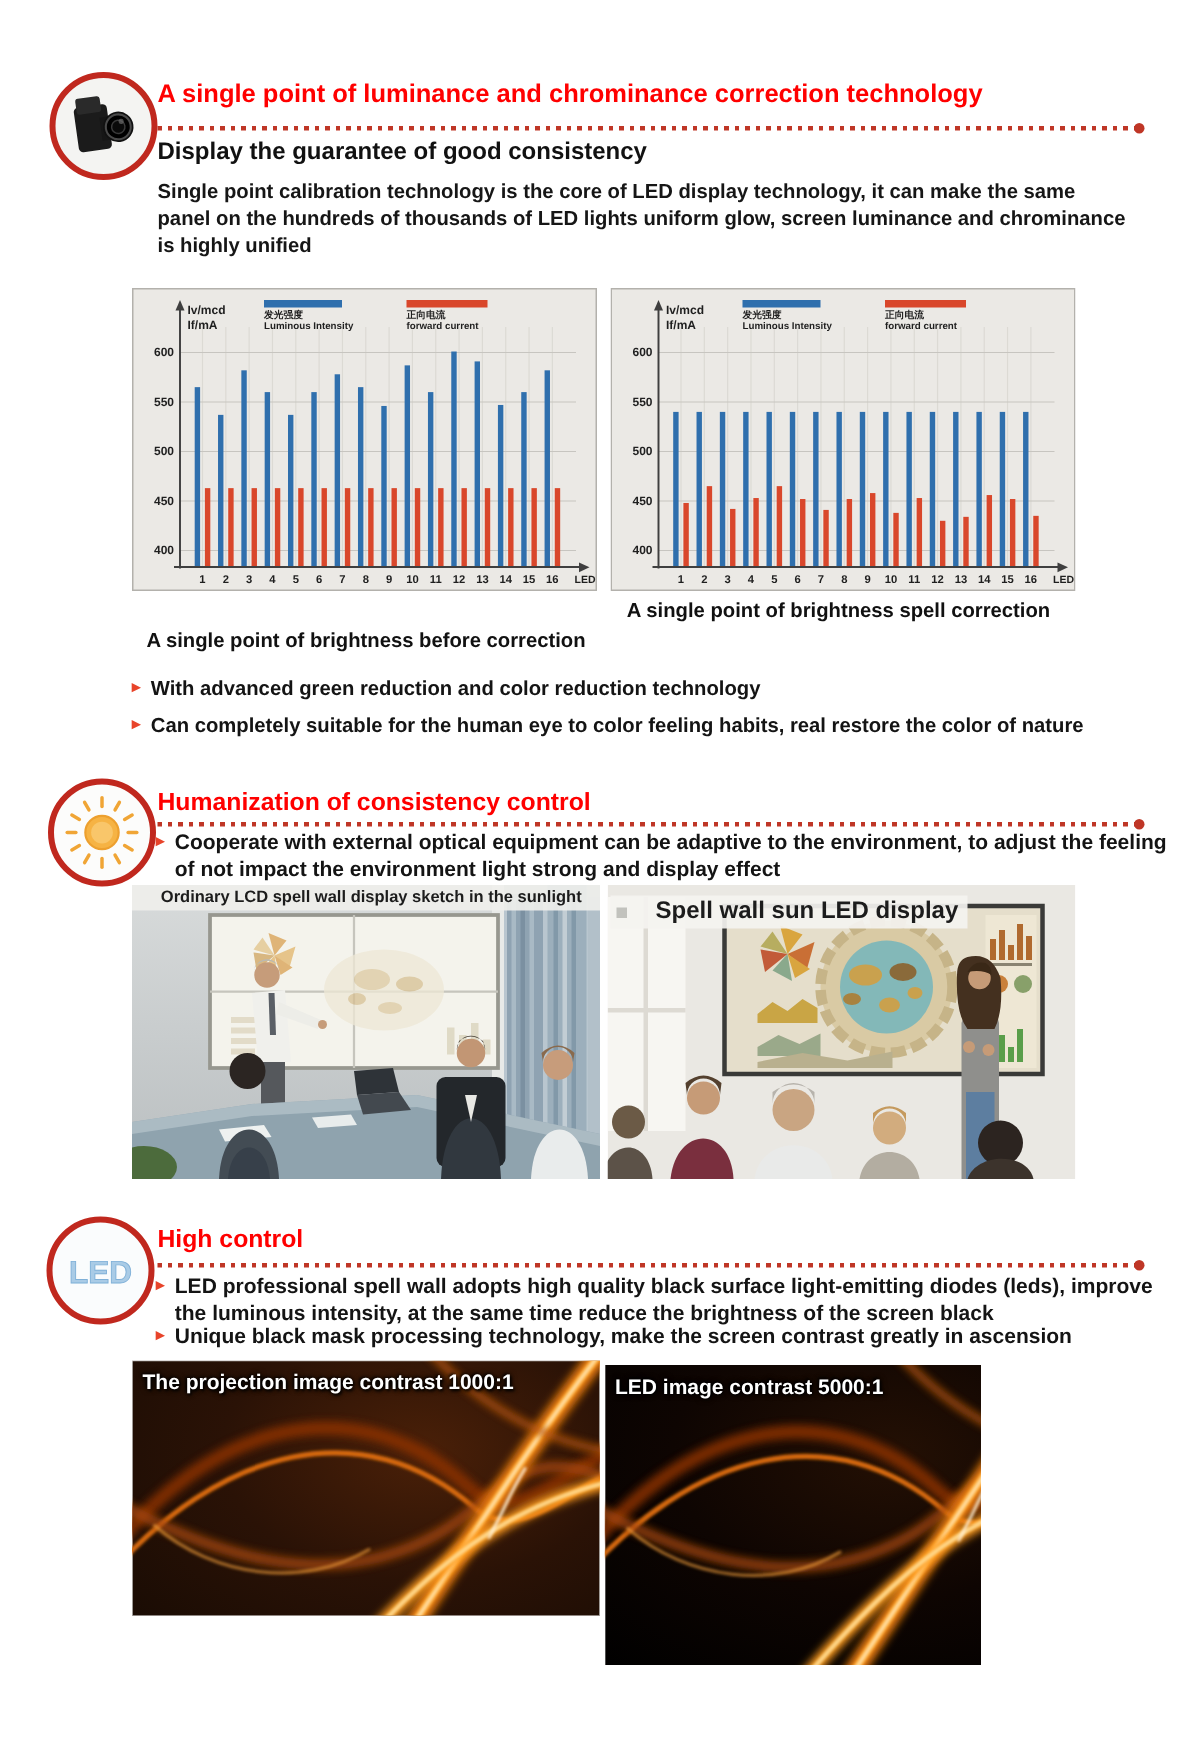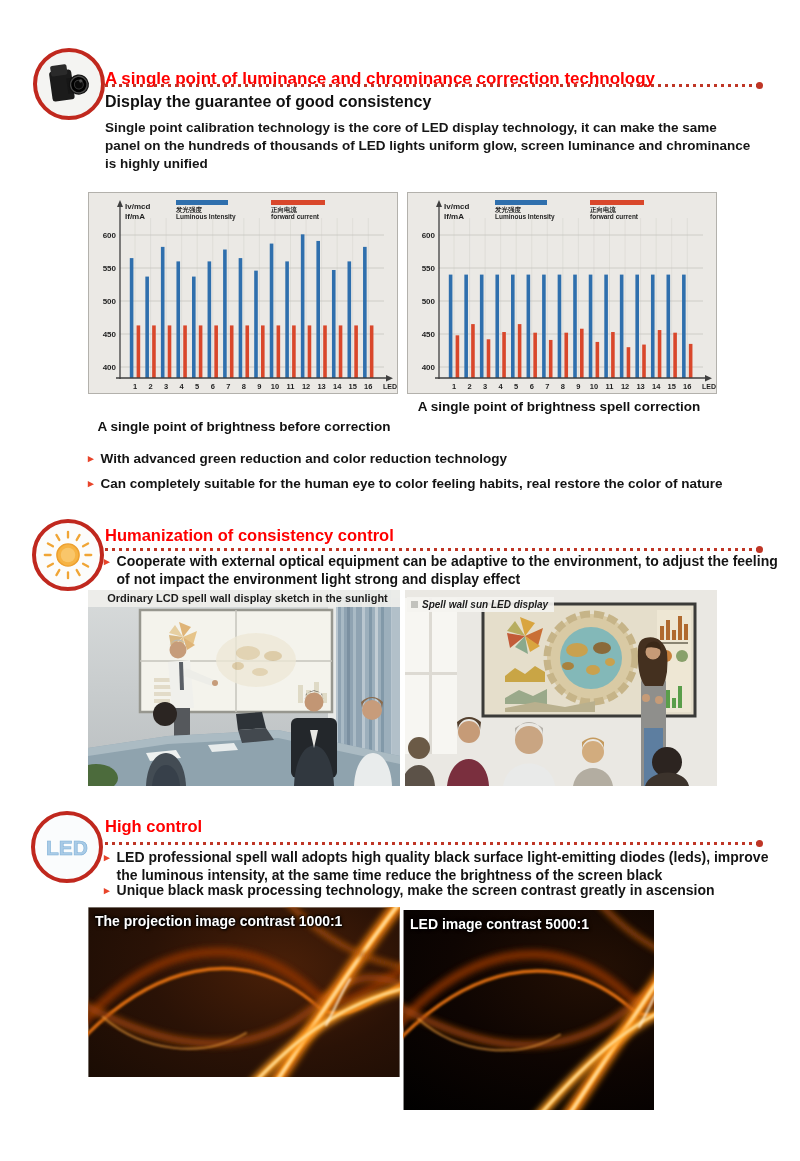--- a/index.html
+++ b/index.html
@@ -14,22 +14,22 @@
   .body-text{position:absolute;font-size:13.5px;line-height:1.32;color:#161616;}
   .chart-box{position:absolute;width:310px;height:202px;}
   .chart-svg text{font-family:"Liberation Sans",sans-serif;font-weight:700;fill:#1f1f1f;}
   .caption{position:absolute;width:318px;text-align:center;font-size:13.5px;color:#111;}
   .bullet-row{position:absolute;display:flex;gap:7px;align-items:flex-start;font-size:13.5px;line-height:1.28;color:#141414;}
   .arr{color:#e8442a;font-size:11px;line-height:16px;flex:0 0 auto;}
   .photo{position:absolute;width:312px;height:196px;overflow:hidden;}
   .photo svg{display:block;}
   .photo-label-strip{position:absolute;width:312px;height:17px;line-height:17px;padding-left:7px;box-sizing:border-box;
      font-size:11px;color:#1c1c1c;background:rgba(239,239,236,0.92);}
-  .photo-label-float{position:absolute;font-size:10px;color:#1c1c1c;background:rgba(244,243,240,0.92);
-     padding:2px 6px 2px 4px;display:flex;align-items:center;gap:4px;font-style:italic;}
+  .photo-label-float{position:absolute;font-size:16px;color:#1c1c1c;background:rgba(244,243,240,0.92);
+     padding:2px 6px 2px 4px;display:flex;align-items:center;gap:19px;}
   .gray-sq{width:7px;height:7px;background:#c2c2bd;display:inline-block;}
   .fire{position:absolute;overflow:hidden;}
   .fire svg{display:block;}
   .fire-label{position:absolute;font-size:14px;color:#ffffff;
      text-shadow:1px 1px 2px #000,0 0 4px #000,-1px -1px 2px rgba(0,0,0,.8);white-space:nowrap;}
 </style>
 </head>
 <body>
 
 <div class="page">
@@ -41,21 +41,21 @@
         <rect x="13" y="9" width="17" height="11" rx="2" fill="#2a2a2a"></rect>
         <rect x="28" y="24" width="12" height="16" fill="#161616"></rect>
         <circle cx="40" cy="32" r="10.5" fill="#111111"></circle>
         <circle cx="40" cy="32" r="8" fill="#000000"></circle>
         <circle cx="40" cy="32" r="8.6" fill="none" stroke="#4a4a4a" stroke-width="1.4"></circle>
         <circle cx="40" cy="32" r="4.6" fill="#0a0a0a" stroke="#3a3a3a" stroke-width="1"></circle>
         <circle cx="42.5" cy="28.5" r="1.8" fill="#6a6a6a" opacity="0.7"></circle>
       </g>
     </svg>
   </div>
-  <div class="sec-title" style="left:105px;top:53px;font-size:17px;margin-top:16px;">A single point of luminance and chrominance correction technology</div>
+  <div class="sec-title" style="left:105px;top:53px;font-size:17px;">A single point of luminance and chrominance correction technology</div>
   <div class="dash" style="left:105px;top:84px;width:655px;"></div>
   <div class="subtitle" style="left:105px;top:93px;">Display the guarantee of good consistency</div>
   <div class="body-text" style="left:105px;top:119px;width:648px;">Single point calibration technology is the core of LED display technology, it can make the same panel on the hundreds of thousands of LED lights uniform glow, screen luminance and chrominance is highly unified</div>
 
   <div class="chart-box" style="left:88px;top:192px;"><svg width="310" height="202" viewBox="0 0 310 202" class="chart-svg">
         <rect x="0.5" y="0.5" width="309" height="201" fill="#ebe9e5" stroke="#b3b1ac"></rect>
         <line x1="47" y1="26" x2="47" y2="186" stroke="#dcdad4" stroke-width="0.8"></line>
         <line x1="62.55" y1="26" x2="62.55" y2="186" stroke="#dcdad4" stroke-width="0.8"></line>
         <line x1="78.1" y1="26" x2="78.1" y2="186" stroke="#dcdad4" stroke-width="0.8"></line>
         <line x1="93.65" y1="26" x2="93.65" y2="186" stroke="#dcdad4" stroke-width="0.8"></line>

